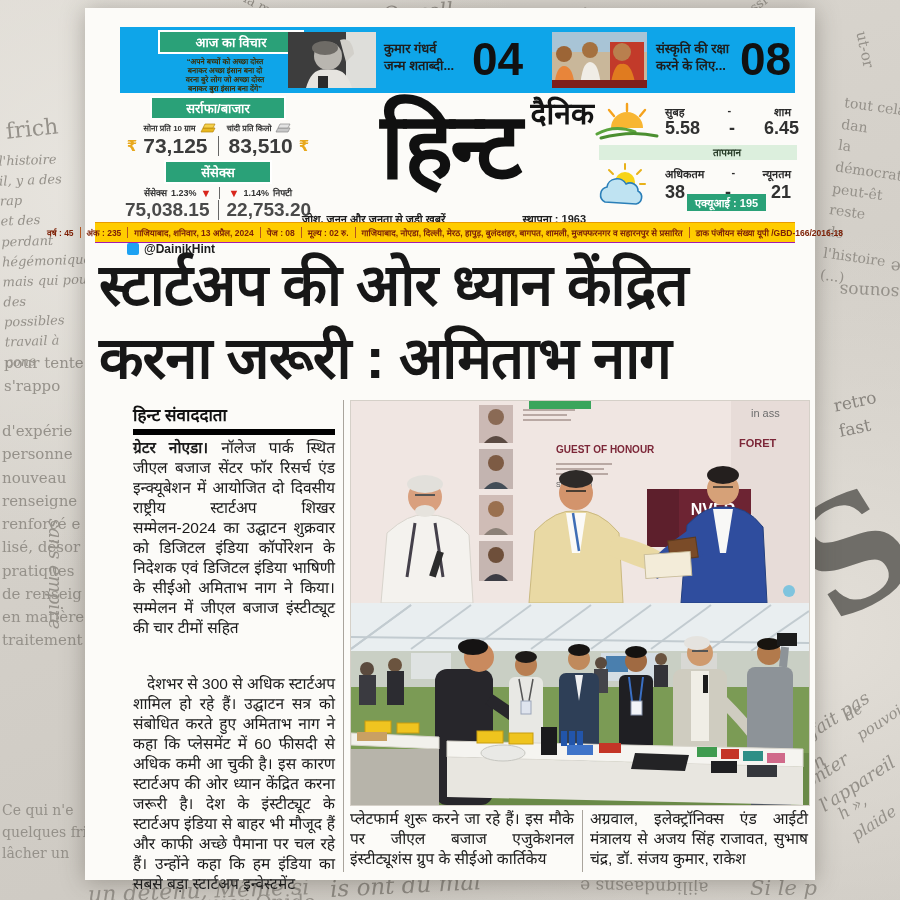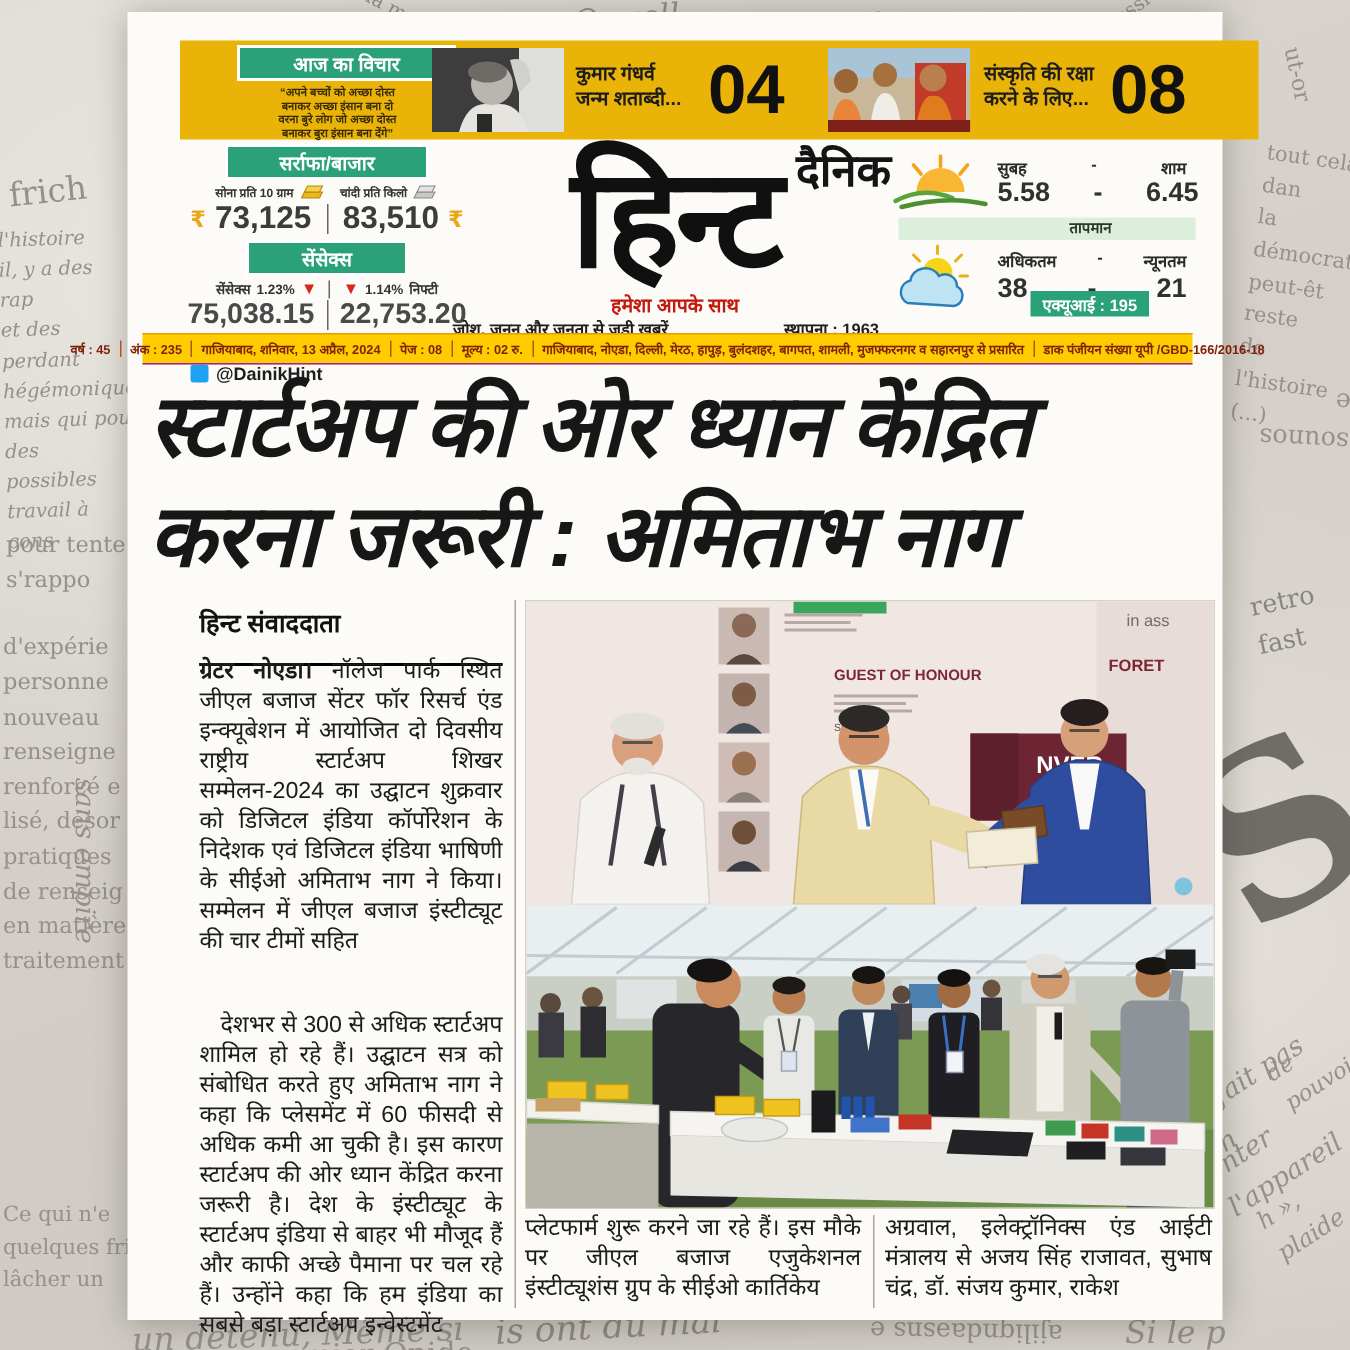--- a/index.html
+++ b/index.html
@@ -14,21 +14,21 @@
      radial-gradient(ellipse at 12% 20%, #e8e5df 0%, rgba(232,229,223,0) 40%),
      radial-gradient(ellipse at 90% 70%, #e3dfd8 0%, rgba(227,223,216,0) 45%),
      linear-gradient(160deg,#dcd8d1 0%, #d2cec7 55%, #cbc7c0 100%);z-index:0;}
   
   .page{
     position:absolute;left:85px;top:8px;width:730px;height:872px;
     background:#fcfbf8;box-shadow:0 2px 22px rgba(60,55,45,.35);z-index:2;
   }
   .abs{position:absolute;}
   
-  .top-banner{position:absolute;left:35px;top:19px;width:675px;height:66px;background:#eab308;padding-left:44px;}
+  .top-banner{position:absolute;left:35px;top:19px;width:675px;height:66px;background:#0ea5e9;}
   .badge{background:#2aa178;color:#fff;font-weight:bold;border:2px solid #fff;text-align:center;}
   .tb-badge{position:absolute;left:38px;top:3px;width:142px;font-size:13px;padding:1px 0;}
   .tb-quote{position:absolute;left:16px;top:30px;width:178px;text-align:center;
     font-size:7.5px;font-weight:bold;color:#3a2d05;line-height:9px;}
   .teaser-img{position:absolute;top:5px;height:56px;overflow:hidden;}
   .teaser-cap{position:absolute;top:13px;font-size:13px;font-weight:bold;color:#1d1d1d;line-height:17px;}
   .teaser-page{position:absolute;top:0px;font-size:46px;font-weight:bold;color:#111;line-height:64px;}
   
   .market{position:absolute;left:30px;top:88px;width:206px;height:126px;font-weight:bold;}
   .m-badge1{display:block;margin:0 auto;width:132px;font-size:13px;padding:1px 0;}
@@ -61,23 +61,23 @@
     text-align:center;font-size:10px;color:#263b26;line-height:15px;padding-left:58px;box-sizing:border-box;}
   .w-aqi{position:absolute;left:94px;top:98px;font-size:11px;padding:1px 8px;border-width:0;}
   
   .dateline{position:absolute;left:10px;top:214px;width:700px;height:19px;background:#fc0;
     border-top:1px solid #e89b00;border-bottom:1px solid #a21caf;
     display:flex;align-items:center;justify-content:center;}
   .dateline span{font-size:8.5px;font-weight:bold;color:#7e2208;padding:0 6px;white-space:nowrap;}
   .dateline span + span{border-left:1px solid #b4541e;}
   
   .headline{position:absolute;left:14px;top:240px;width:702px;margin:0;
-    font-size:58px;line-height:73px;font-weight:bold;color:#171717;letter-spacing:-1px;font-style:italic;}
+    font-size:58px;line-height:73px;font-weight:bold;color:#171717;letter-spacing:-1px;}
   .byline{position:absolute;left:48px;top:395px;width:202px;font-size:17px;font-weight:bold;
-    color:#111;padding-bottom:16px;border-bottom:2px solid #000000;}
+    color:#111;padding-bottom:3px;border-bottom:6px solid #000000;}
   .col{font-size:15.5px;line-height:20px;text-align:justify;color:#1b1b1b;}
   .col p{margin:0;}
   .col1{position:absolute;left:48px;top:430px;width:202px;}
   .col1 p.second{text-indent:14px;margin-top:36px;}
   .lead{font-weight:bold;}
   .vrule{position:absolute;width:1px;background:#a9a49c;}
   .vr1{left:258px;top:392px;height:472px;}
   .vr2{left:497px;top:802px;height:62px;}
   .photo{position:absolute;left:265px;top:392px;width:458px;height:404px;border:1px solid #d5d0c8;box-sizing:content-box;}
   .col2{position:absolute;left:265px;top:801px;width:224px;}
@@ -232,21 +232,20 @@
     </div>
     <div class="m-soc tw">
       <span class="sq-icon" style="background:#1da1f2;"></span>
       <span>@DainikHint</span>
     </div>
   </div>
 
   <div class="masthead">
     <div class="mh-daily">दैनिक</div>
     <div class="mh-title">हिन्ट</div>
-    <div class="mh-slogan">हमेशा आपके साथ</div>
     <div class="mh-sub">जोश, जुनून और जनता से जुड़ी खबरें</div>
     <div class="mh-estd">स्थापना : 1963</div>
   </div>
 
   <div class="weather">
     <svg class="abs" style="left:2px;top:6px;" width="64" height="38" viewBox="0 0 64 38">
       <g stroke="#f5a21d" stroke-width="2.4" stroke-linecap="round">
         <line x1="32" y1="2" x2="32" y2="9"></line>
           <line x1="14" y1="8" x2="19" y2="14"></line>
           <line x1="50" y1="8" x2="45" y2="14"></line>

